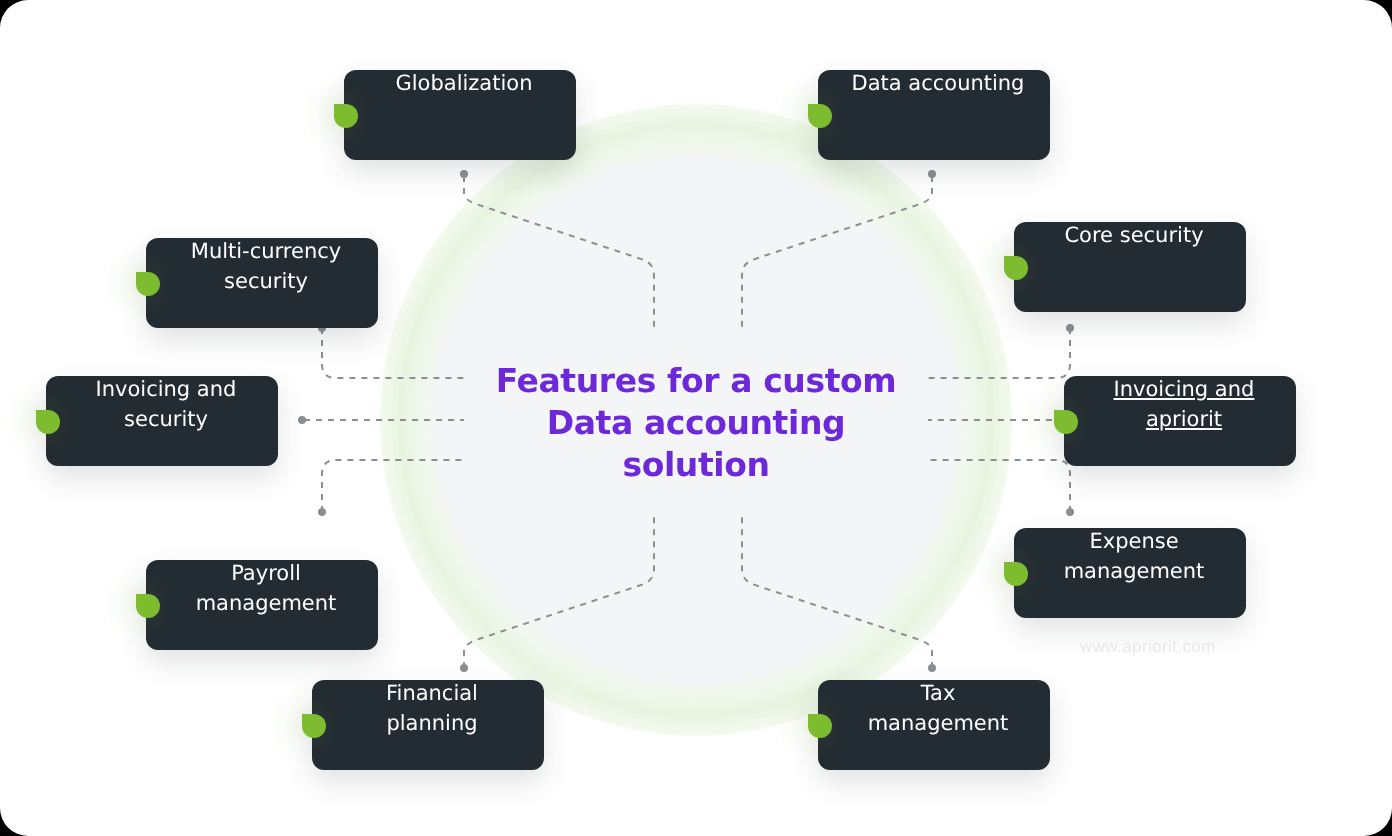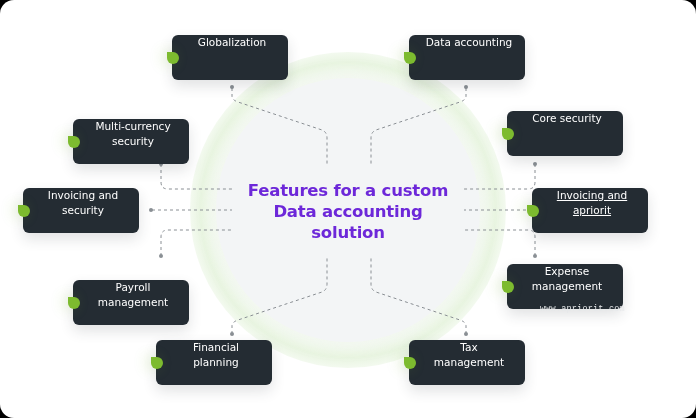--- a/index.html
+++ b/index.html
@@ -40,22 +40,22 @@
   }
   .node .leaf {
     position: absolute; left: -5px; top: 50%; margin-top: -6px;
     width: 12px; height: 12px; background: #7dbb2f;
     border-radius: 0 50% 50% 50%;
     transform: rotate(0deg);
     box-shadow: -4px 0 14px rgba(125,187,47,0.25);
   }
   .node .label { display: block; }
   .watermark {
-    position: absolute; left: 540px; top: 304px;
-    font-family: Liberation Mono, monospace; font-size: 8.5px;
+    position: absolute; left: 540px; top: 318px;
+    font-family: Liberation Sans, sans-serif; font-size: 8.5px;
     color: #e6e8ea; letter-spacing: 0.2px;
   }
 </style>
 </head>
 <body>
 
 <div class="card">
   <div class="ring ring-outer"></div>
   <div class="ring disk"></div>
 

